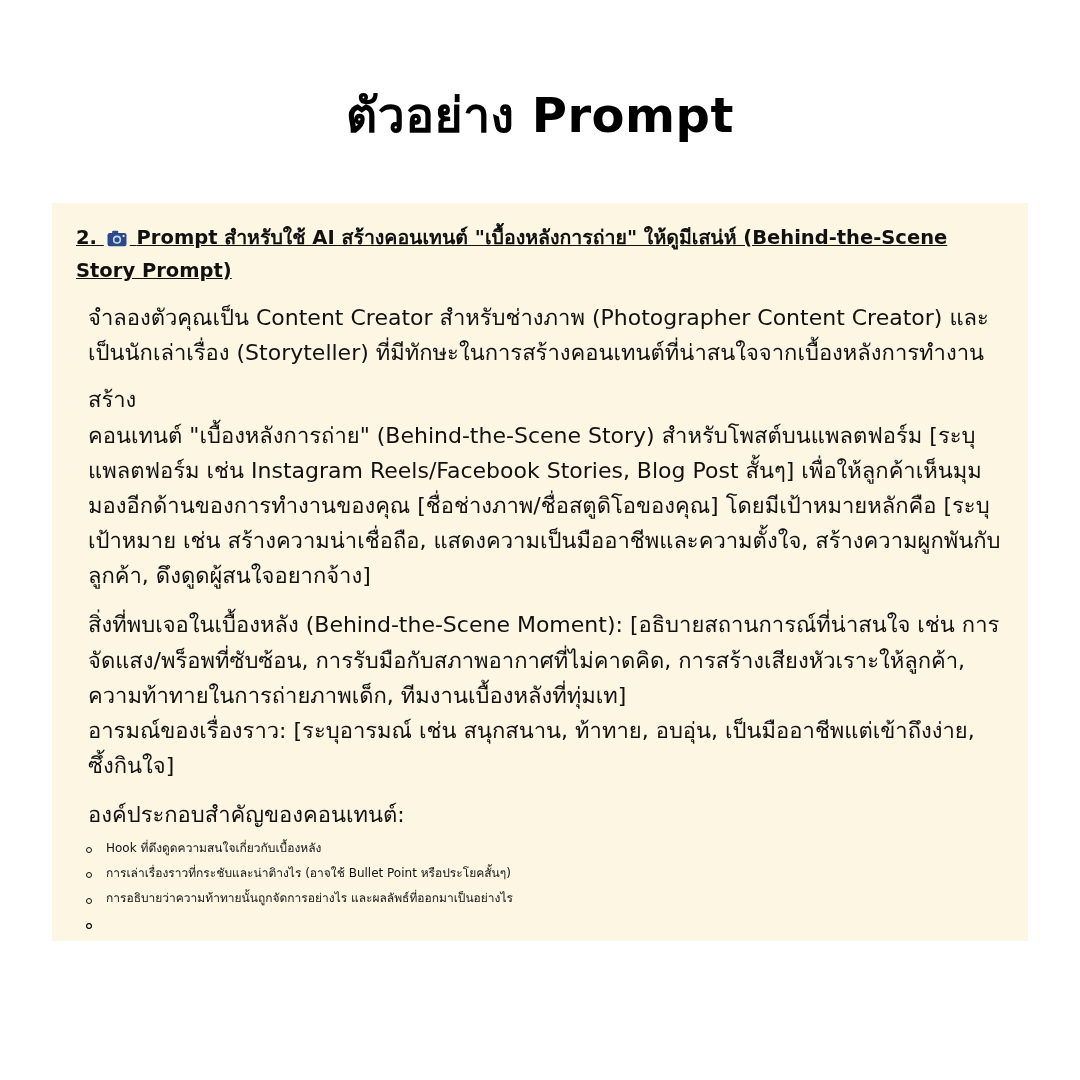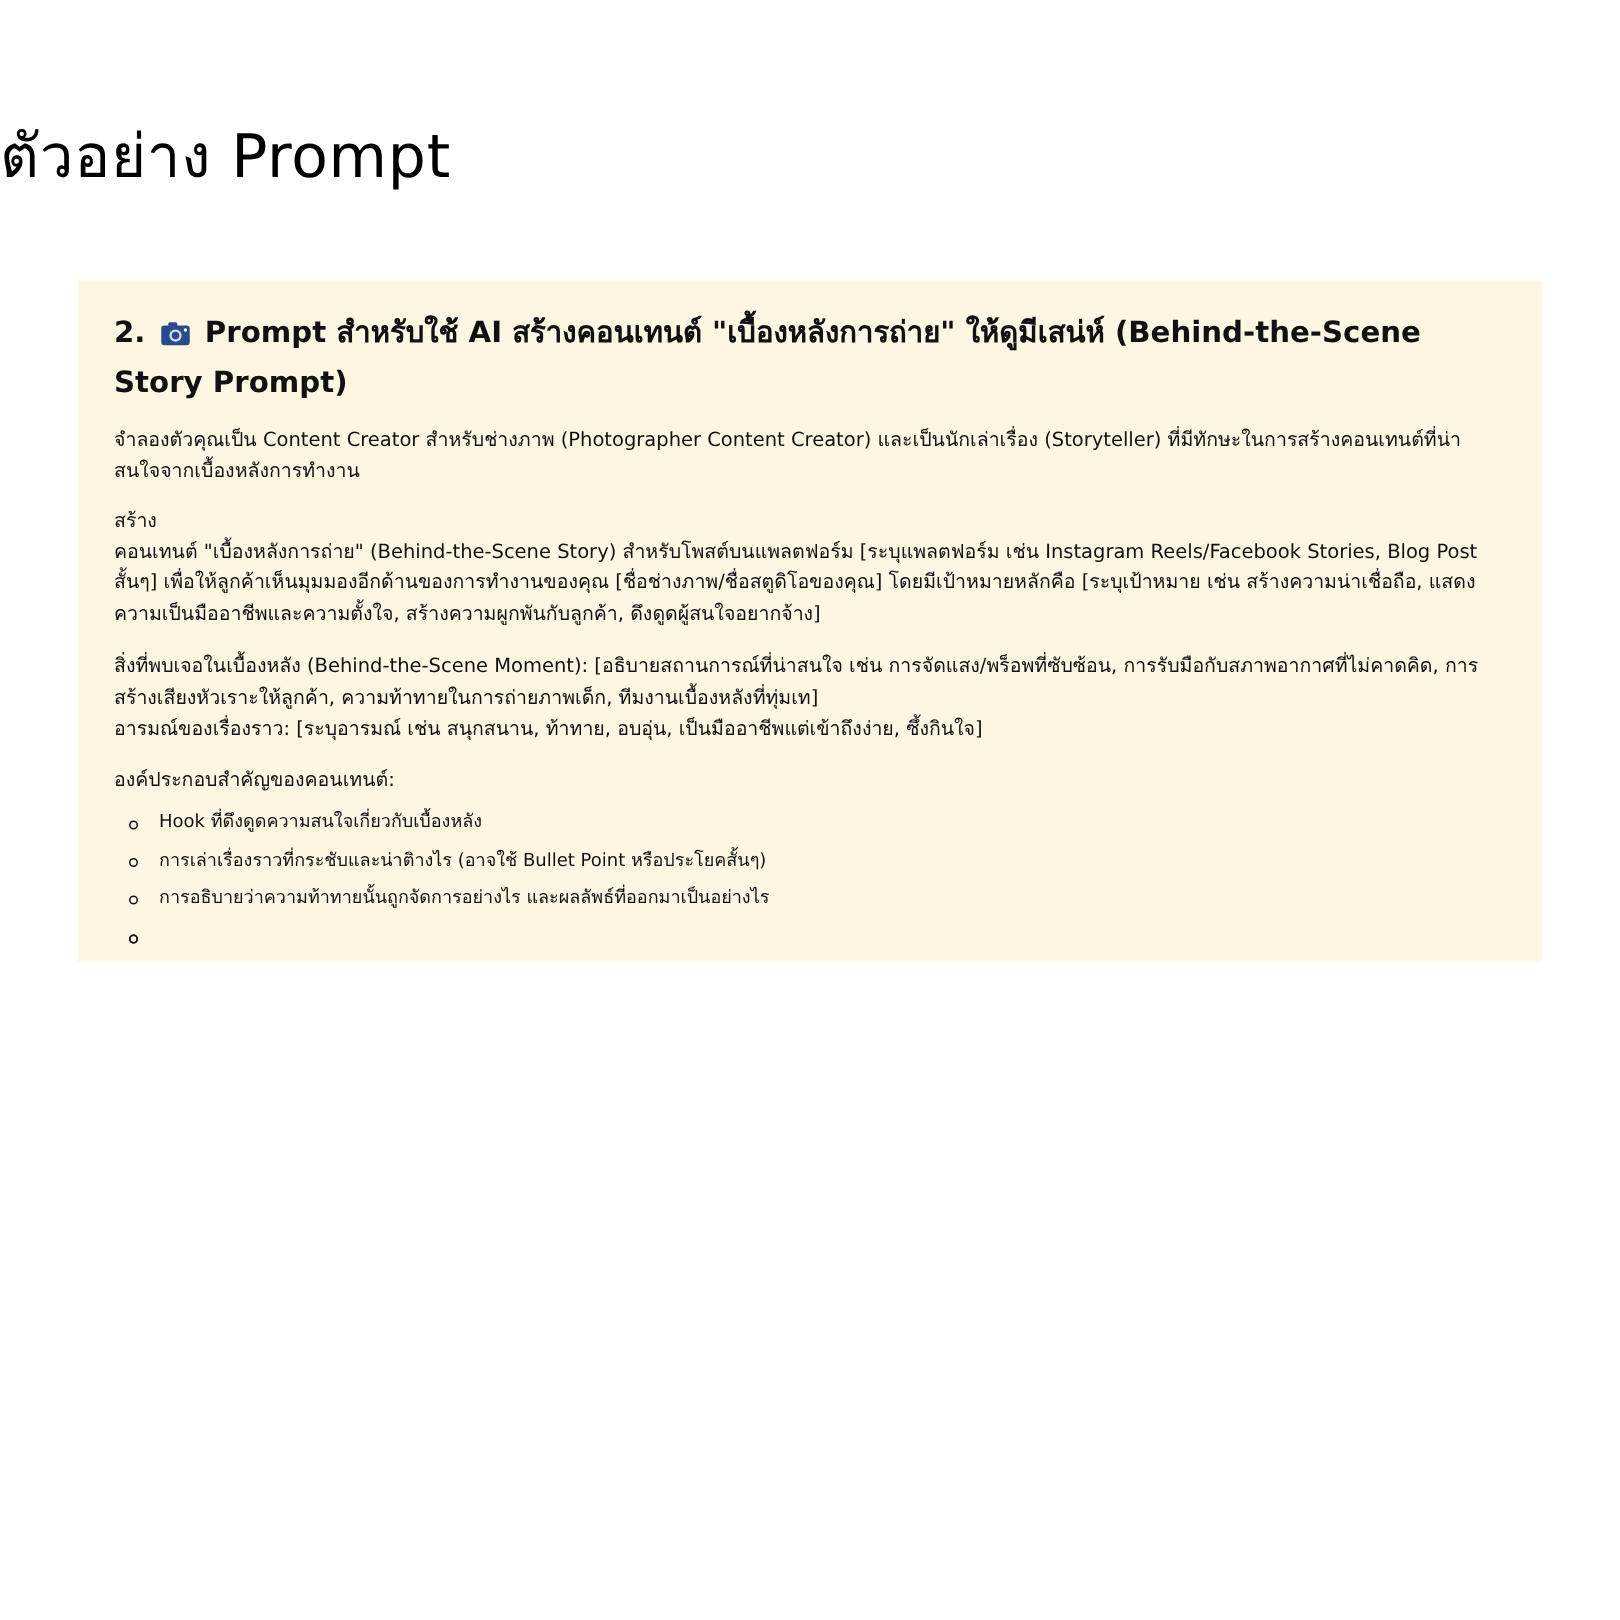--- a/index.html
+++ b/index.html
@@ -14,50 +14,52 @@
     color: #111111;
     overflow: hidden;
   }
   .page {
     position: relative;
     width: 1080px;
     height: 1080px;
     box-sizing: border-box;
   }
   .page-title {
-    font-size: 40px;
-    font-weight: 400;
+    text-align: center;
+    font-size: 48px;
+    font-weight: 700;
     letter-spacing: 0.5px;
     padding-top: 52px;
     padding-bottom: 0;
     color: #000000;
     line-height: 1.3;
   }
   .prompt-card {
     margin: 56px 52px 0 52px;
     background: #fdf6e3;
     padding: 20px 24px 26px 24px;
     box-sizing: border-box;
   }
   .card-heading {
     font-size: 19.5px;
     font-weight: 700;
     line-height: 1.55;
     color: #111111;
     margin: 0 0 14px 0;
+    text-decoration: underline;
   }
   .camera-icon {
     display: inline-block;
     vertical-align: -3px;
     margin: 0 3px;
   }
   p.para {
-    font-size: 13px;
+    font-size: 22px;
     line-height: 1.6;
-    margin: 0 0 12px 0;
+    margin: 0 0 12px 12px;
     color: #111111;
     font-weight: 400;
   }
   p.tight {
     margin-bottom: 0;
   }
   p.block-after {
     margin-bottom: 14px;
   }
   .bullets {

